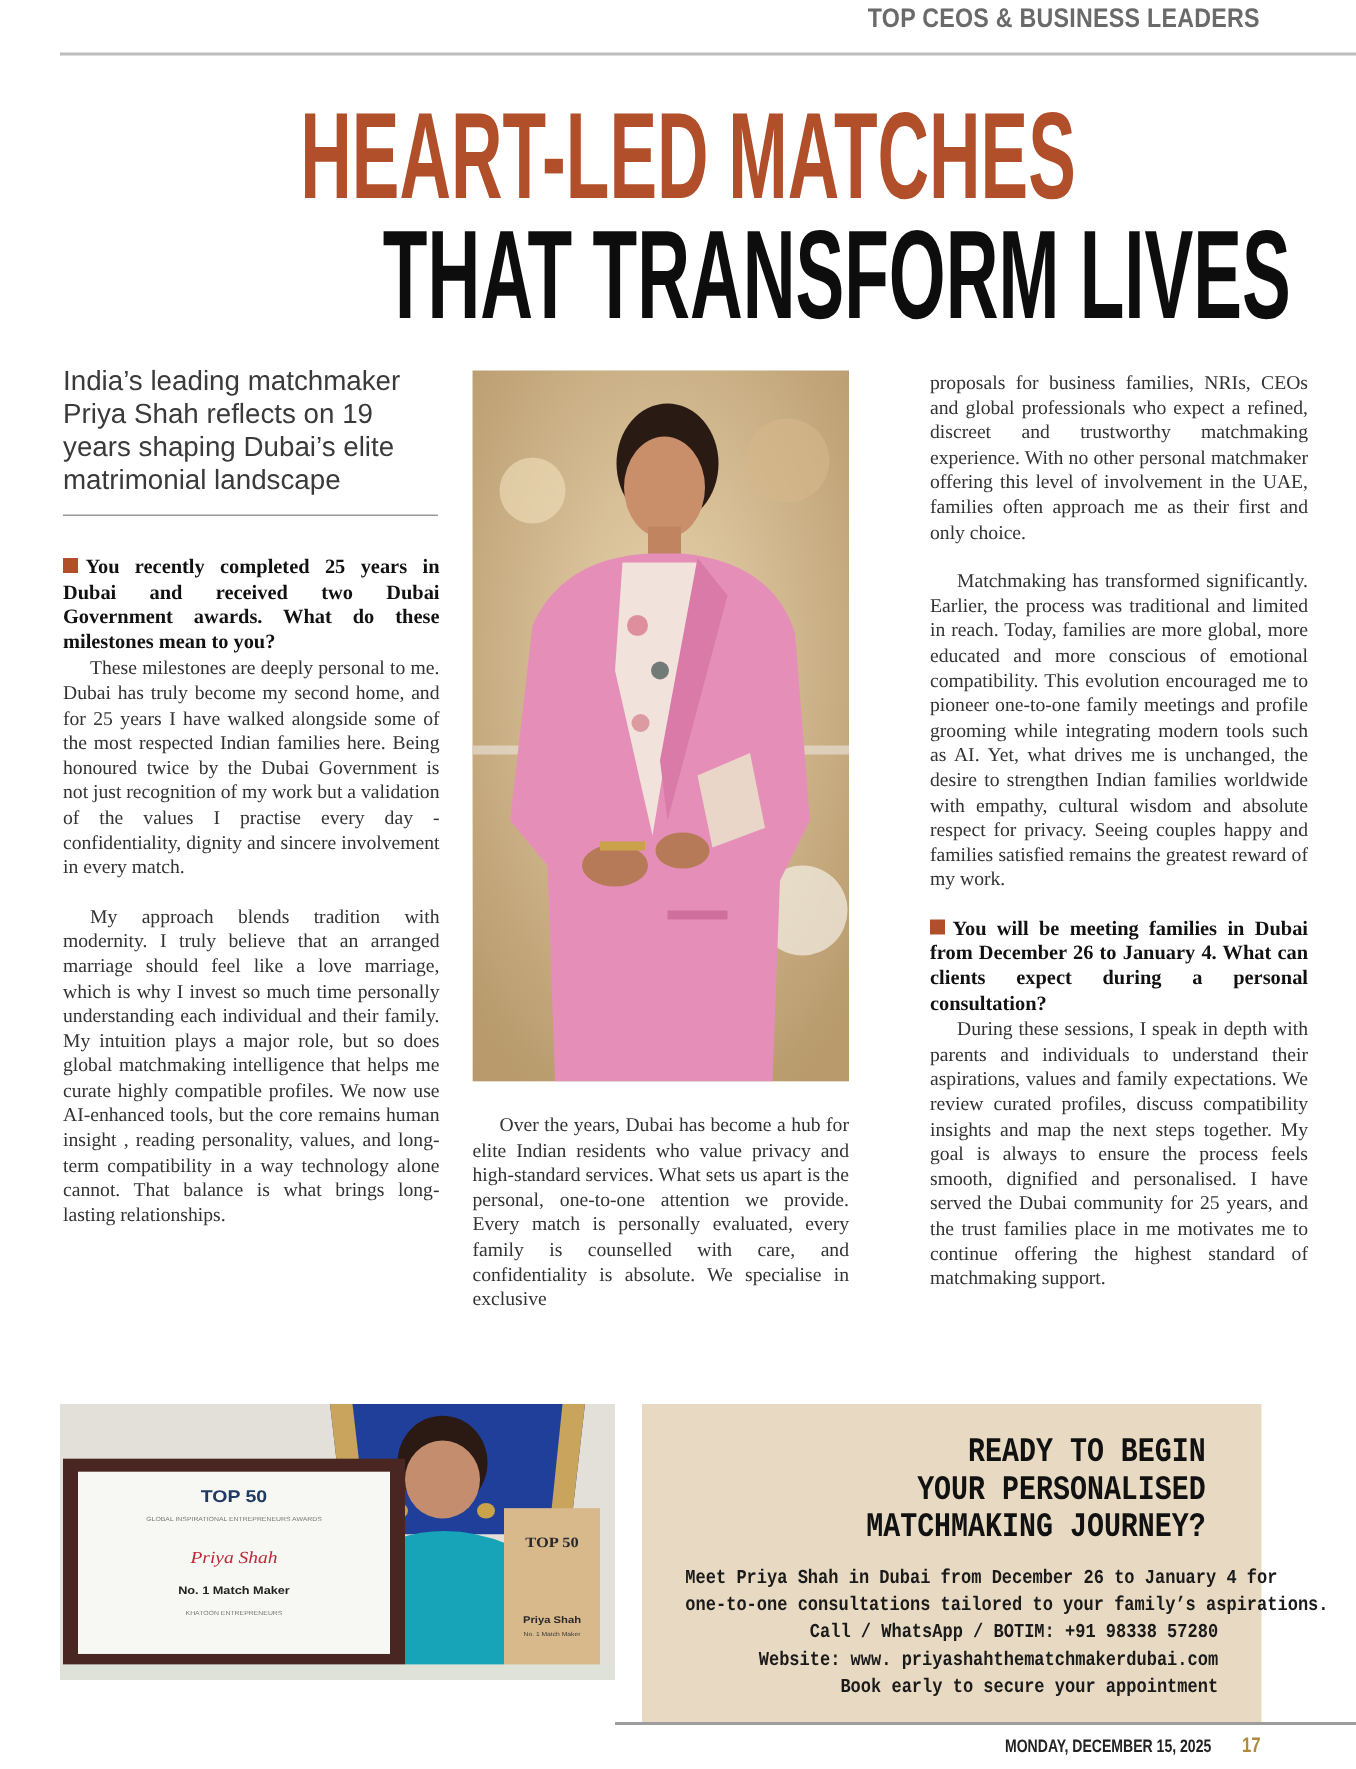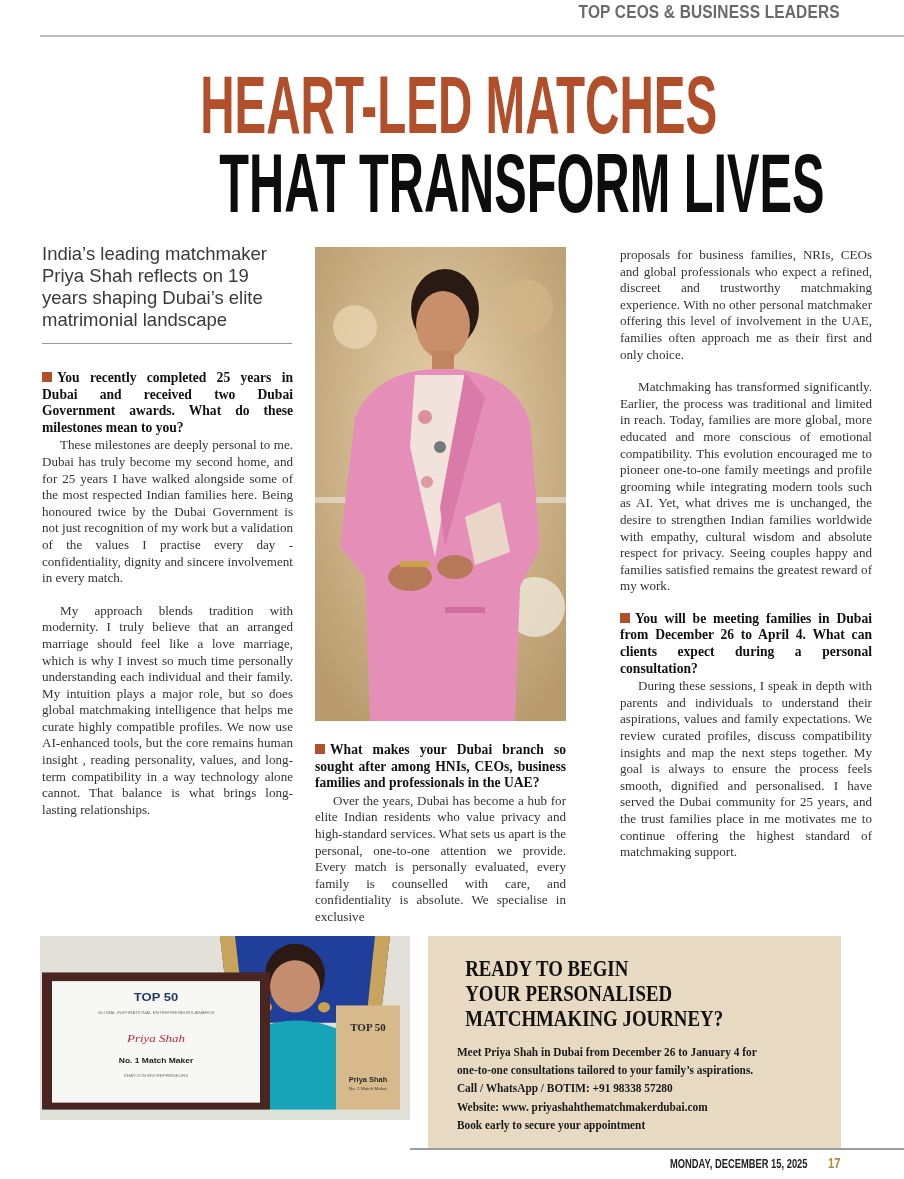--- a/index.html
+++ b/index.html
@@ -10,21 +10,21 @@
     position: absolute; top: 2px; right: 64px;
     font-family: "Liberation Sans", sans-serif; font-weight: bold;
     font-size: 18px; color: #6a6a6a; letter-spacing: 0.2px;
     transform: scaleX(0.86); transform-origin: right top;
   }
   .top-rule { position: absolute; top: 35px; left: 40px; right: 0; height: 2px; background: #bdbdbd; }
 
   .headline { position: absolute; left: 0; right: 0; text-align: center; font-family: "Liberation Sans", sans-serif; font-weight: bold; line-height: 1; }
   .headline span { display: inline-block; transform: scaleX(0.58); transform-origin: center; white-space: nowrap; }
   .hl1 { top: 64px; font-size: 82px; color: #b24f2b; text-align: right; }
-  .hl2 { top: 141px; font-size: 84px; color: #0d0d0d; }
+  .hl2 { top: 141px; font-size: 84px; color: #0d0d0d; margin-left: 36px; }
 
   .deck {
     position: absolute; left: 42px; top: 243px; width: 250px;
     font-family: "Liberation Sans", sans-serif; font-size: 18.5px; line-height: 22px; color: #3a3a3a;
   }
   .deck-rule { position: absolute; left: 42px; top: 343px; width: 250px; height: 1px; background: #9a9a9a; }
 
   .col { position: absolute; font-size: 13.1px; line-height: 16.6px; text-align: justify; hyphens: manual; }
   .q { font-weight: bold; color: #111; font-size: 13.6px; line-height: 16.6px; margin-bottom: 1px; }
   .sq { display: inline-block; width: 10px; height: 10px; background: #b24f2b; margin-right: 5px; vertical-align: 0px; }
@@ -42,21 +42,21 @@
   .photo-main svg { width: 100%; height: 100%; display: block; }
 
   .photo-award {
     position: absolute; left: 40px; top: 936px; width: 370px; height: 184px; overflow: hidden;
     background: linear-gradient(180deg, #e9e7e2 0%, #dedbd4 60%, #e6e8e0 100%);
   }
   .photo-award svg { width: 100%; height: 100%; display: block; }
 
   .cta {
     position: absolute; left: 428px; top: 936px; width: 413px; height: 212px; background: #e8dac2;
-    text-align: left; font-family: Liberation Serif, serif;
+    text-align: right; font-family: Liberation Mono, monospace;
   }
   .cta-title { margin-top: 20px; font-weight: bold; font-size: 23px; line-height: 25px; color: #111; }
   .cta-title div { display: block; transform: scaleX(0.82); transform-origin: center; white-space: nowrap; }
   .cta-body { margin-top: 12px; font-size: 13.2px; line-height: 18.2px; color: #1a1a1a; font-weight: bold; }
   .cta-body div { transform: scaleX(0.86); transform-origin: center; white-space: nowrap; }
 
   .bottom-rule { position: absolute; top: 1148px; left: 410px; right: 0; height: 2px; background: #9d9d9d; }
   .footer-date {
     position: absolute; top: 1157px; left: 670px; font-family: "Liberation Sans", sans-serif; font-weight: bold;
     font-size: 12px; color: #222; transform: scaleX(0.78); transform-origin: left top; white-space: nowrap;
@@ -117,30 +117,29 @@
     <ellipse cx="140" cy="320" rx="18" ry="12" fill="#b77a58"></ellipse>
     <rect x="85" y="314" width="30" height="6" fill="#c9a24a"></rect>
 
     <rect x="130" y="360" width="40" height="6" fill="#cf6f9e"></rect>
 
     <path d="M150 270 L185 255 L195 305 L160 318 Z" fill="#ead6c9"></path>
   </svg>
 </div>
 
 <div class="col col2">
-  <div class="q"><span class="sq"></span><span>What makes your Dubai branch so sought after among HNIs, CEOs, business families and professionals in the UAE?</span></div>
   <p class="p">Over the years, Dubai has become a hub for elite Indian residents who value privacy and high-standard services. What sets us apart is the personal, one-to-one attention we provide. Every match is personally evaluated, every family is counselled with care, and confidentiality is absolute. We specialise in exclusive</p>
 </div>
 
 <div class="col col3">
   <p style="color:#333;">proposals for business families, NRIs, CEOs and global professionals who expect a refined, discreet and trustworthy matchmaking experience. With no other personal matchmaker offering this level of involvement in the UAE, families often approach me as their first and only choice.</p>
   <div class="gap"></div>
   <p class="p">Matchmaking has transformed significantly. Earlier, the process was traditional and limited in reach. Today, families are more global, more educated and more conscious of emotional compatibility. This evolution encouraged me to pioneer one-to-one family meetings and profile grooming while integrating modern tools such as AI. Yet, what drives me is unchanged, the desire to strengthen Indian families worldwide with empathy, cultural wisdom and absolute respect for privacy. Seeing couples happy and families satisfied remains the greatest reward of my work.</p>
   <div class="gap"></div>
-  <div class="q"><span class="sq"></span><span>You will be meeting families in Dubai from December 26 to April 4. What can clients expect during a personal consultation?</span></div>
+  <div class="q"><span class="sq"></span><span>You will be meeting families in Dubai from December 26 to January 4. What can clients expect during a personal consultation?</span></div>
   <p class="p">During these sessions, I speak in depth with parents and individuals to understand their aspirations, values and family expectations. We review curated profiles, discuss compatibility insights and map the next steps together. My goal is always to ensure the process feels smooth, dignified and personalised. I have served the Dubai community for 25 years, and the trust families place in me motivates me to continue offering the highest standard of matchmaking support.</p>
 </div>
 
 <div class="photo-award">
   <svg viewBox="0 0 370 212" preserveAspectRatio="none">
     <rect width="370" height="212" fill="#e3e0d9"></rect>
 
     <path d="M180 0 L350 0 L340 100 L190 100 Z" fill="#1f3f9a"></path>
     <path d="M180 0 L195 0 L205 100 L190 100 Z" fill="#c9a45c"></path>
     <path d="M335 0 L350 0 L340 100 L326 100 Z" fill="#c9a45c"></path>

